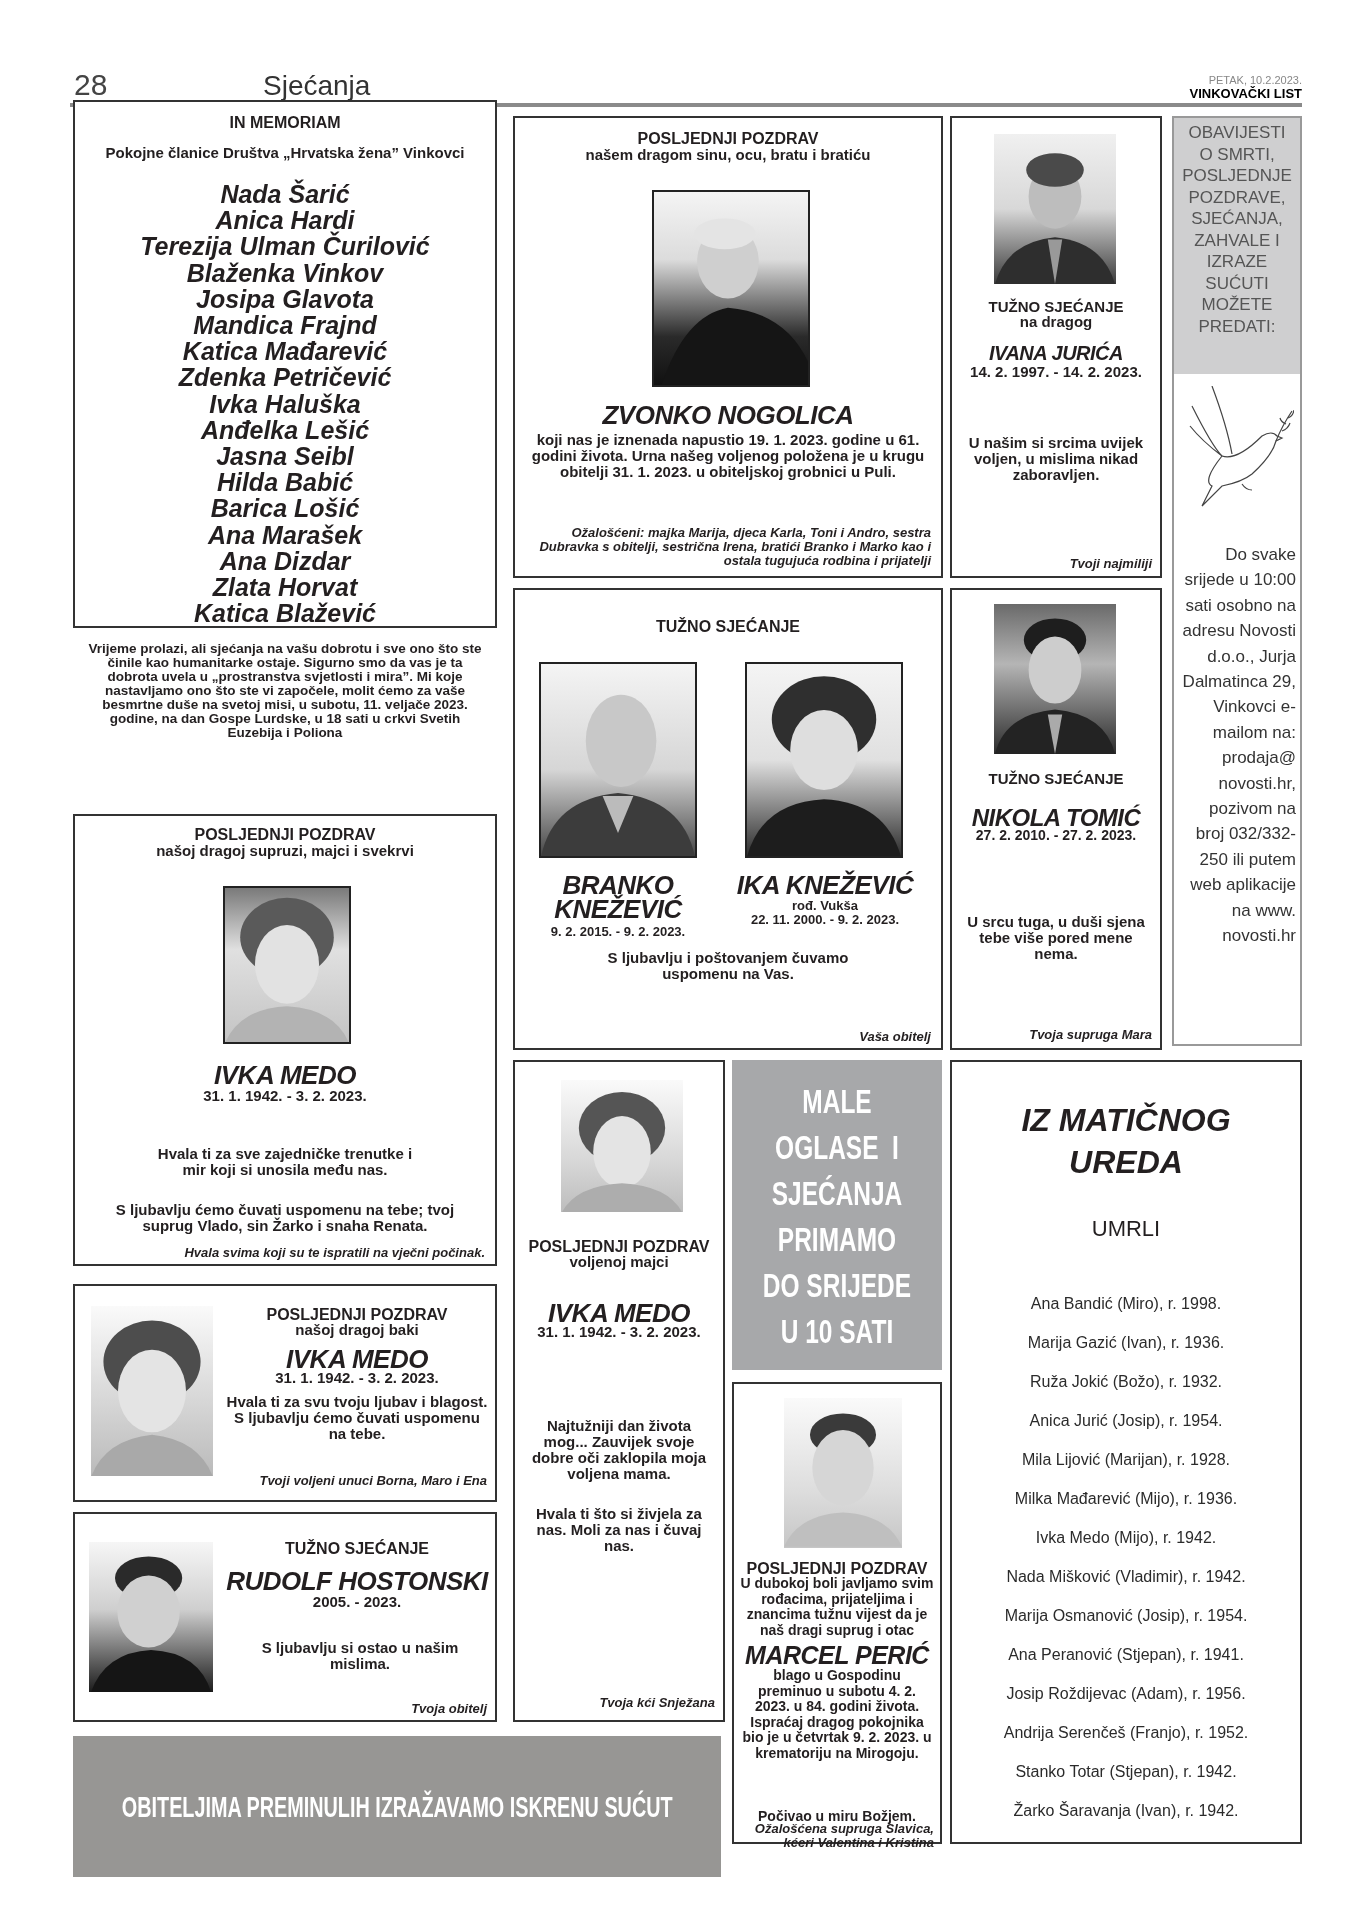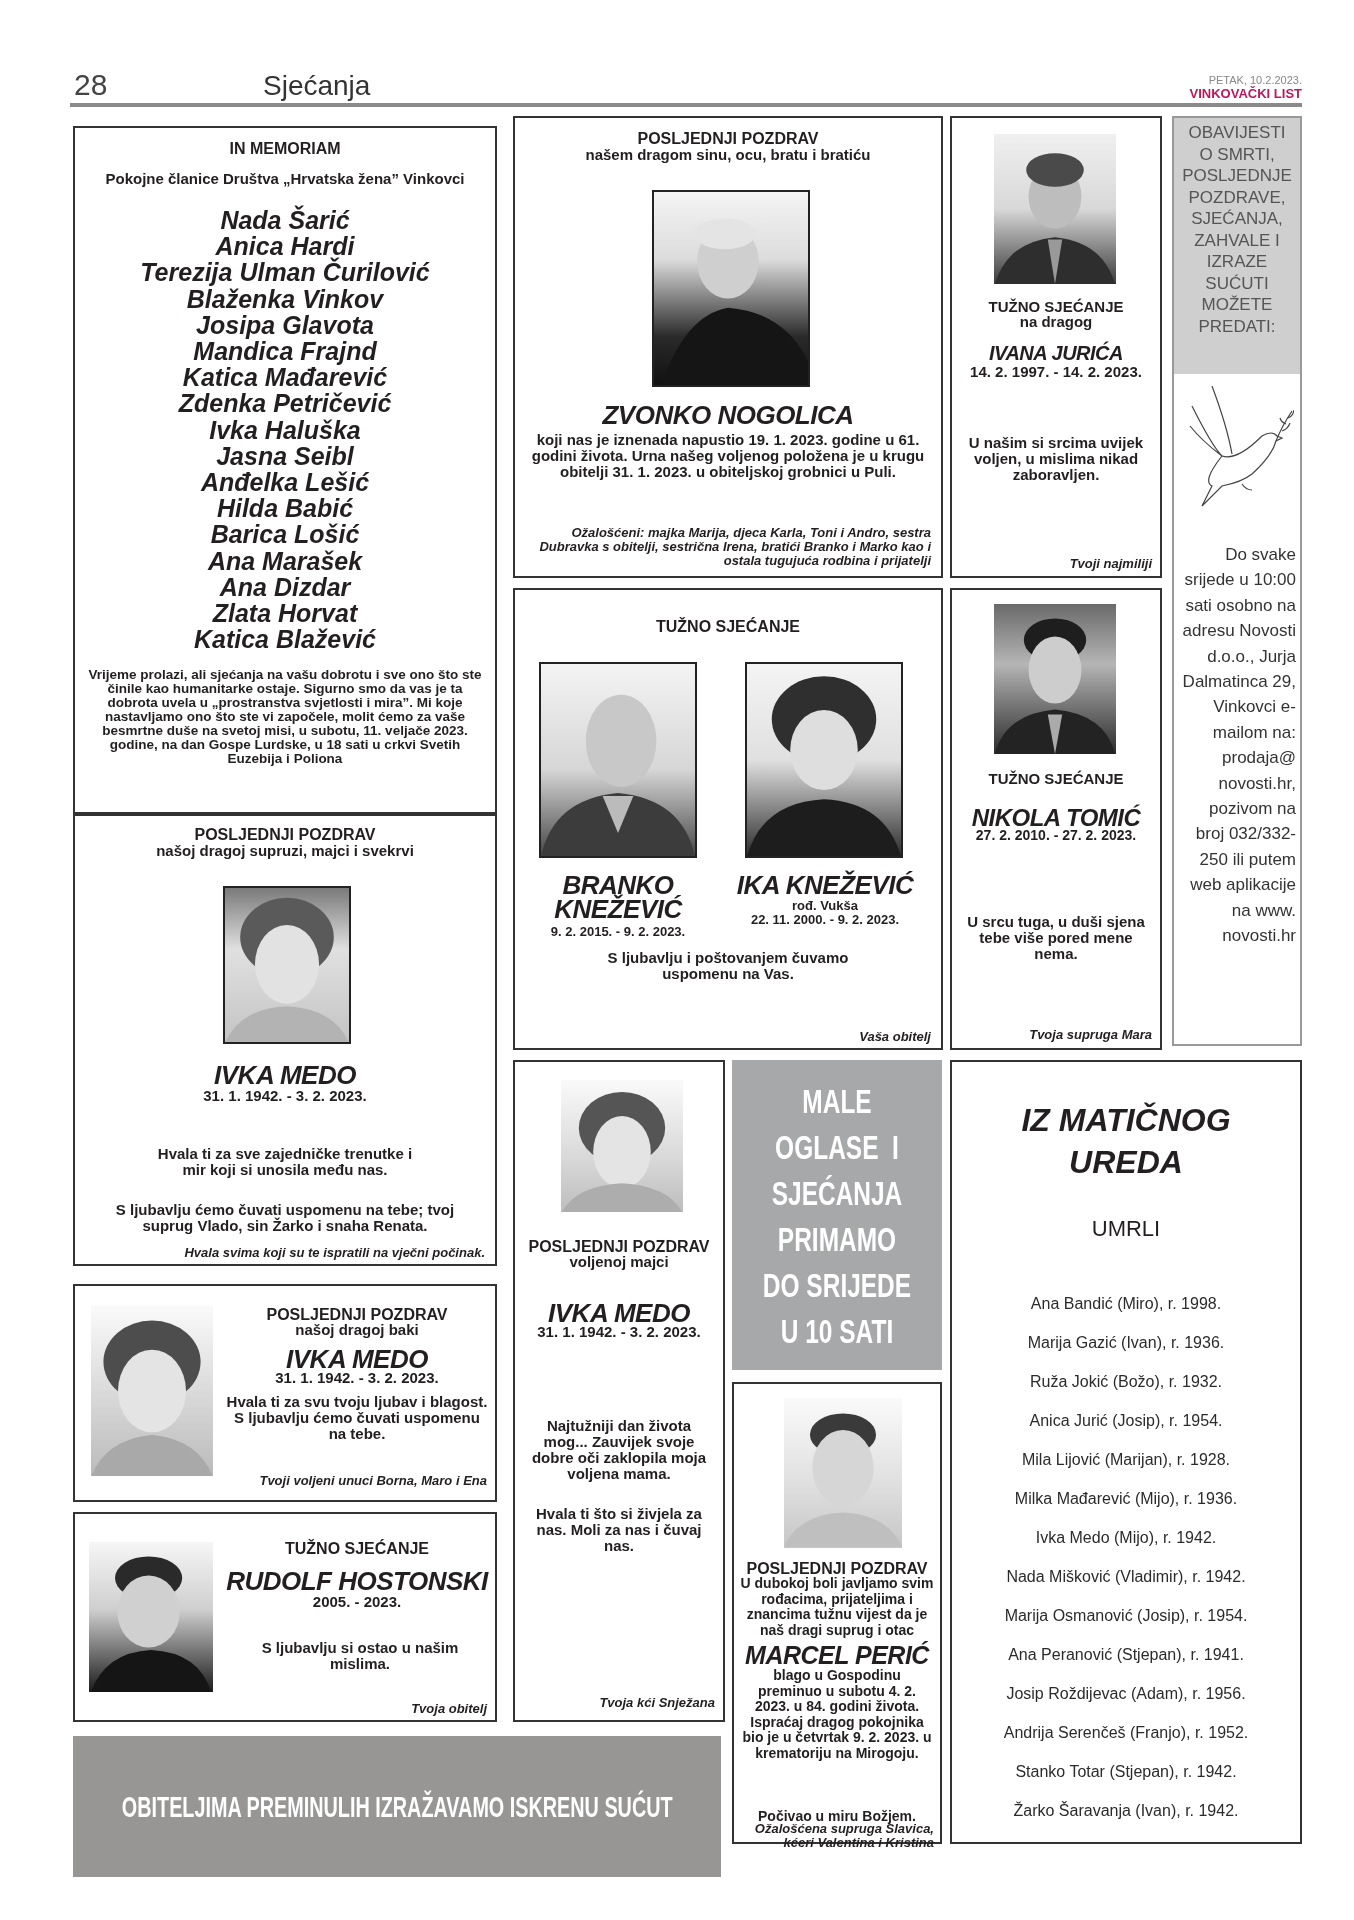--- a/index.html
+++ b/index.html
@@ -23,39 +23,39 @@
   ul.umrli li{font-size:16px;line-height:39px;color:#2b2b2b;}
   .namelist div{font-style:italic;font-weight:bold;font-size:25px;line-height:26.2px;}
 </style>
 </head>
 <body>
 
 <div class="abs" style="left:0;top:0;width:1354px;height:110px;">
   <div class="abs" style="left:74px;top:68px;font-size:30px;color:#444;font-family:'Liberation Sans Narrow','Liberation Sans',sans-serif;">28</div>
   <div class="abs" style="left:263px;top:70px;font-size:28px;color:#333;font-family:'Liberation Sans Narrow','Liberation Sans',sans-serif;">Sjećanja</div>
   <div class="abs" style="right:52px;top:74px;font-size:11px;color:#888;text-align:right;">PETAK, 10.2.2023.</div>
-  <div class="abs" style="right:52px;top:86px;font-size:13px;color:#be185d;font-weight:bold;text-align:right;">VINKOVAČKI LIST</div>
+  <div class="abs" style="right:52px;top:86px;font-size:13px;color:#000000;font-weight:bold;text-align:right;">VINKOVAČKI LIST</div>
   <div class="header-line"></div>
 </div>
 
-<div class="box" style="left:73px;top:126px;width:424px;height:688px;">
+<div class="box" style="left:73px;top:100px;width:424px;height:528px;">
   <div class="cap" style="margin-top:12px;">IN MEMORIAM</div>
   <div class="sub" style="margin-top:14px;font-size:15px;">Pokojne članice Društva „Hrvatska žena” Vinkovci</div>
   <div class="namelist" style="margin-top:20px;">
     <div>Nada Šarić</div>
     <div>Anica Hardi</div>
     <div>Terezija Ulman Čurilović</div>
     <div>Blaženka Vinkov</div>
     <div>Josipa Glavota</div>
     <div>Mandica Frajnd</div>
     <div>Katica Mađarević</div>
     <div>Zdenka Petričević</div>
     <div>Ivka Haluška</div>
+    <div>Anđelka Lešić</div>
     <div>Jasna Seibl</div>
-    <div>Anđelka Lešić</div>
     <div>Hilda Babić</div>
     <div>Barica Lošić</div>
     <div>Ana Marašek</div>
     <div>Ana Dizdar</div>
     <div>Zlata Horvat</div>
     <div>Katica Blažević</div>
   </div>
   <div class="body" style="margin:16px 8px 0 8px;font-size:13.5px;line-height:14px;">Vrijeme prolazi, ali sjećanja na vašu dobrotu i sve ono što ste činile kao humanitarke ostaje. Sigurno smo da vas je ta dobrota uvela u „prostranstva svjetlosti i mira”. Mi koje nastavljamo ono što ste vi započele, molit ćemo za vaše besmrtne duše na svetoj misi, u subotu, 11. veljače 2023. godine, na dan Gospe Lurdske, u 18 sati u crkvi Svetih Euzebija i Poliona</div>
 </div>
 

